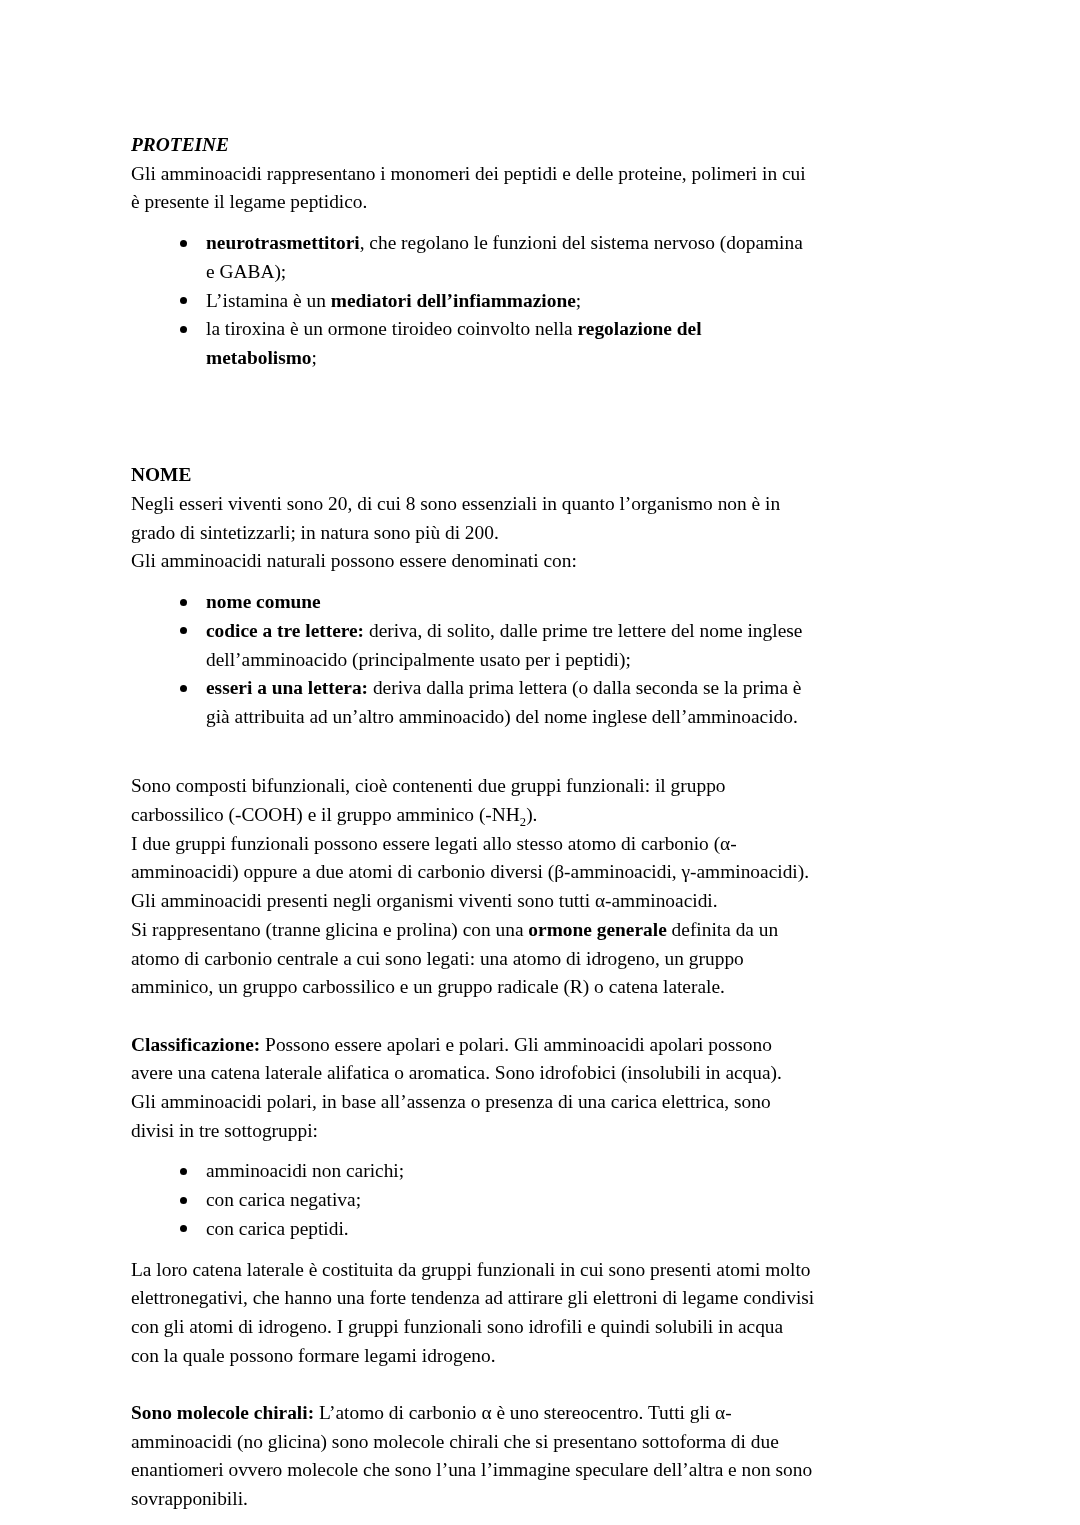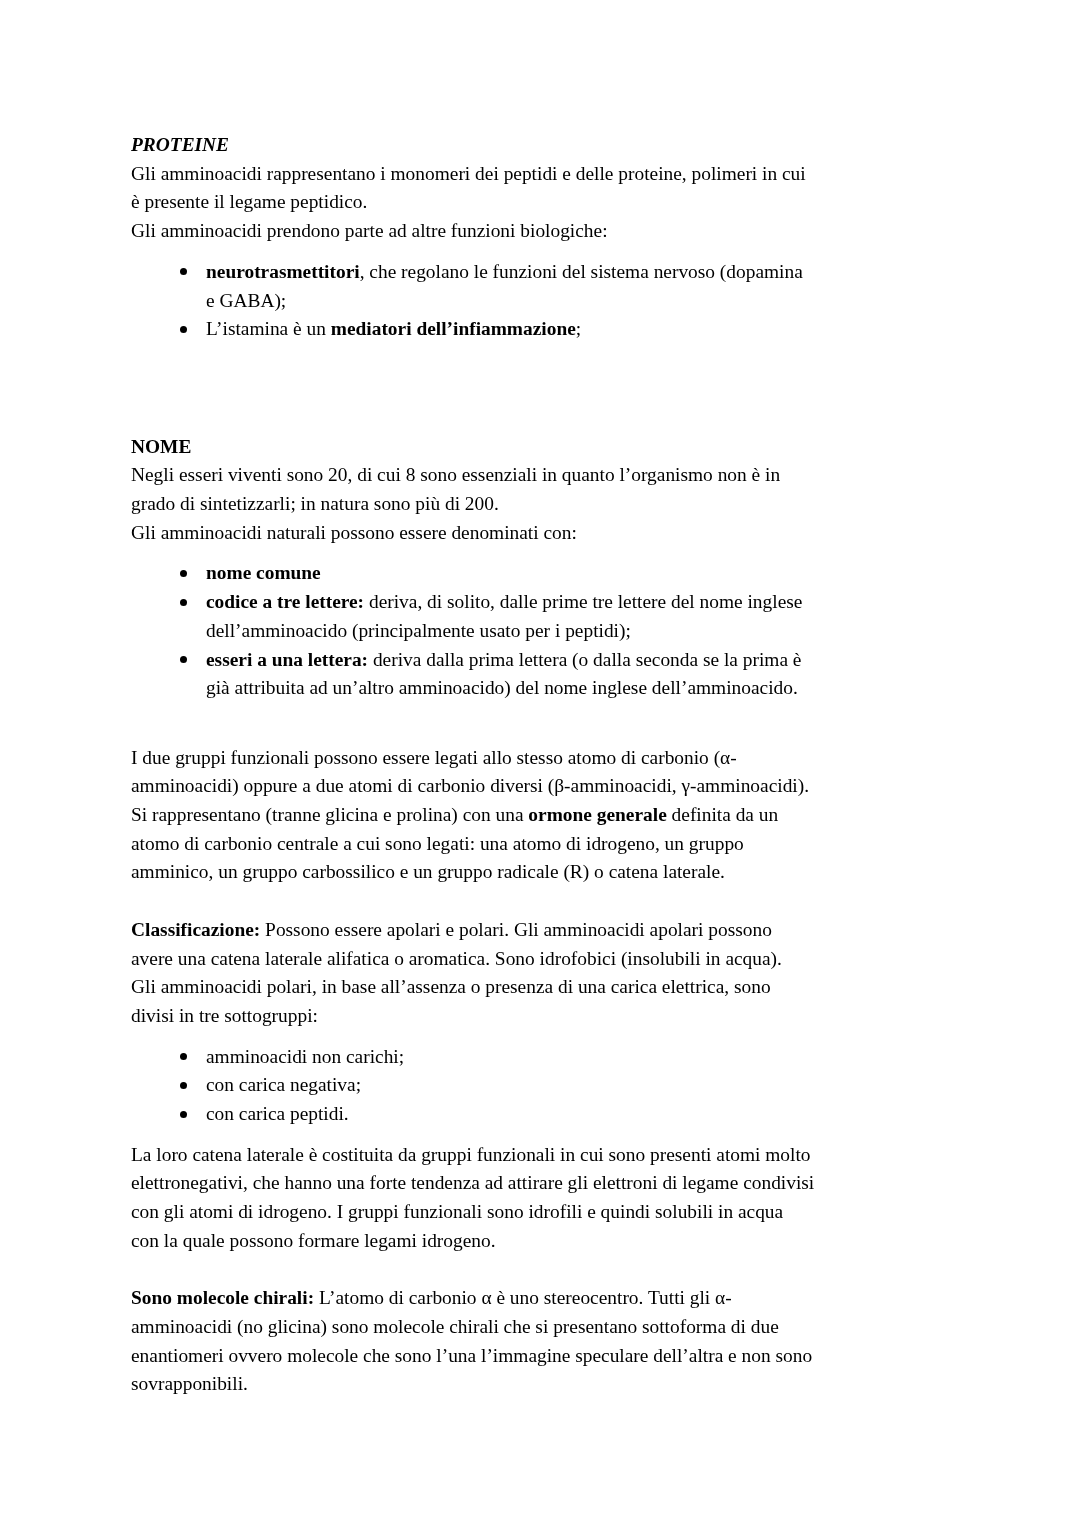--- a/index.html
+++ b/index.html
@@ -71,30 +71,30 @@
 <body>
 
 <div class="page">
 
   <h1 class="h-title">PROTEINE</h1>
 
   <p>
     <span>Gli amminoacidi rappresentano i monomeri dei peptidi e delle proteine, polimeri in cui è presente il legame peptidico.</span>
   </p>
 
-  <p>
-    <span>Gli amminoacidi prendono parte ad altre funzioni biologiche:</span>
-  </p>
 
   <ul>
     <li>
       <b>neurotrasmettitori</b><span>, che regolano le funzioni del sistema nervoso (dopamina e GABA);</span>
     </li>
     <li>
       <span>L’istamina è un </span><b>mediatori dell’infiammazione</b><span>;</span>
+    </li>
+    <li>
+      <span>la tiroxina è un ormone tiroideo coinvolto nella </span><b>regolazione del metabolismo</b><span>;</span>
     </li>
   </ul>
 
   <div class="blank"></div>
 
   <h2 class="h-sub">NOME</h2>
 
   <p>
     <span>Negli esseri viventi sono 20, di cui 8 sono essenziali in quanto l’organismo non è in grado di sintetizzarli; in natura sono più di 200.</span>
   </p>
@@ -110,25 +110,31 @@
     <li>
       <b>codice a tre lettere:</b><span> deriva, di solito, dalle prime tre lettere del nome inglese dell’amminoacido (principalmente usato per i peptidi);</span>
     </li>
     <li>
       <b>esseri a una lettera:</b><span> deriva dalla prima lettera (o dalla seconda se la prima è già attribuita ad un’altro amminoacido) del nome inglese dell’amminoacido.</span>
     </li>
   </ul>
 
   <div class="blank"></div>
 
+  <p>
+    <span>Sono composti bifunzionali, cioè contenenti due gruppi funzionali: il gruppo carbossilico (-COOH) e il gruppo amminico (-NH</span><sub>2</sub><span>).</span>
+  </p>
 
   <p>
     <span>I due gruppi funzionali possono essere legati allo stesso atomo di carbonio (α-amminoacidi) oppure a due atomi di carbonio diversi (β-amminoacidi, γ-amminoacidi).</span>
   </p>
 
+  <p>
+    <span>Gli amminoacidi presenti negli organismi viventi sono tutti α-amminoacidi.</span>
+  </p>
 
   <p>
     <span>Si rappresentano (tranne glicina e prolina) con una </span><b>ormone generale</b><span> definita da un atomo di carbonio centrale a cui sono legati: una atomo di idrogeno, un gruppo amminico, un gruppo carbossilico e un gruppo radicale (R) o catena laterale.</span>
   </p>
 
   <div class="blank"></div>
 
   <p>
     <b>Classificazione:</b><span> Possono essere apolari e polari. Gli amminoacidi apolari possono avere una catena laterale alifatica o aromatica. Sono idrofobici (insolubili in acqua).</span>
   </p>

